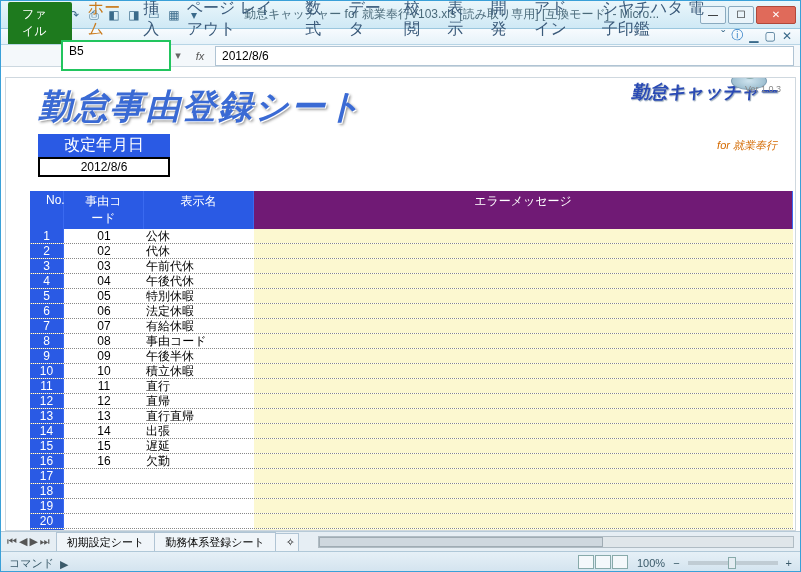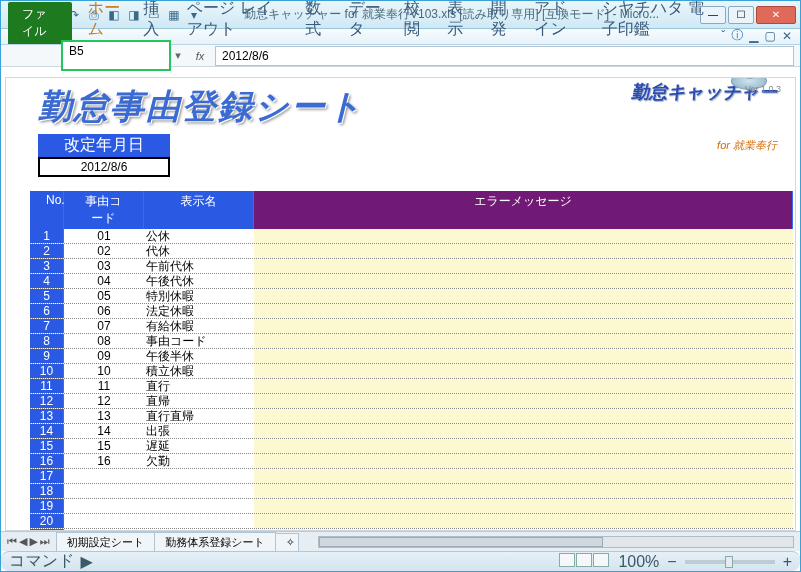--- a/index.html
+++ b/index.html
@@ -43,21 +43,21 @@
 .grow .col-no { background: #2a5ae4; color: #fff; text-align: center; border-right: 1px solid #3a6af0; }
 .grow .col-code { text-align: center; }
 .grow .col-name { padding-left: 2px; }
 .grow .col-err { background: #fcf8d0; }
 .sheettabs { position: absolute; bottom: 20px; left: 0; right: 0; height: 20px; background: #e6eef4; display: flex; align-items: center; border-top: 1px solid #b7cad7; font-size: 11px; }
 .navbtns { display: flex; gap: 2px; padding: 0 6px; color: #555; }
 .stab { padding: 2px 10px; background: #f0f5f9; border: 1px solid #b0c4d4; border-bottom: none; margin-right: -1px; }
 .stab.active { background: #fff; }
 .hscroll { flex: 1; margin: 0 6px 0 20px; height: 12px; background: #e0e6ea; border: 1px solid #b0bcc4; position: relative; }
 .hscroll .thumb { position: absolute; left: 0; top: 0; bottom: 0; width: 60%; background: #cfd8df; border: 1px solid #a0acb4; }
-.statusbar { position: absolute; bottom: 0; left: 0; right: 0; height: 20px; background: linear-gradient(#e6f0f7,#d4e4ef); display: flex; align-items: center; padding: 0 8px; font-size: 16px; color: #3a5a6a; border-top: 1px solid #b0c8d8; border-radius: 8px; }
+.statusbar { position: absolute; bottom: 0; left: 0; right: 0; height: 20px; background: linear-gradient(#e6f0f7,#d4e4ef); display: flex; align-items: flex-end; padding: 0 8px; font-size: 11px; color: #3a5a6a; border-top: 1px solid #b0c8d8; }
 .statusbar .right { margin-left: auto; display: flex; gap: 8px; align-items: center; }
 .viewbtns span { display:inline-block; width:16px; height:14px; border:1px solid #8aa; margin-right:1px; background:#f4f8fb; }
 .zoomslider { width: 90px; height: 4px; background: #c0ccd4; position: relative; }
 .zoomslider .zth { position: absolute; left: 45%; top: -4px; width: 8px; height: 12px; background: #e4ecf2; border: 1px solid #8aa; }
 </style>
 </head>
 <body>
 
 <div class="titlebar">
   <div class="qat">

